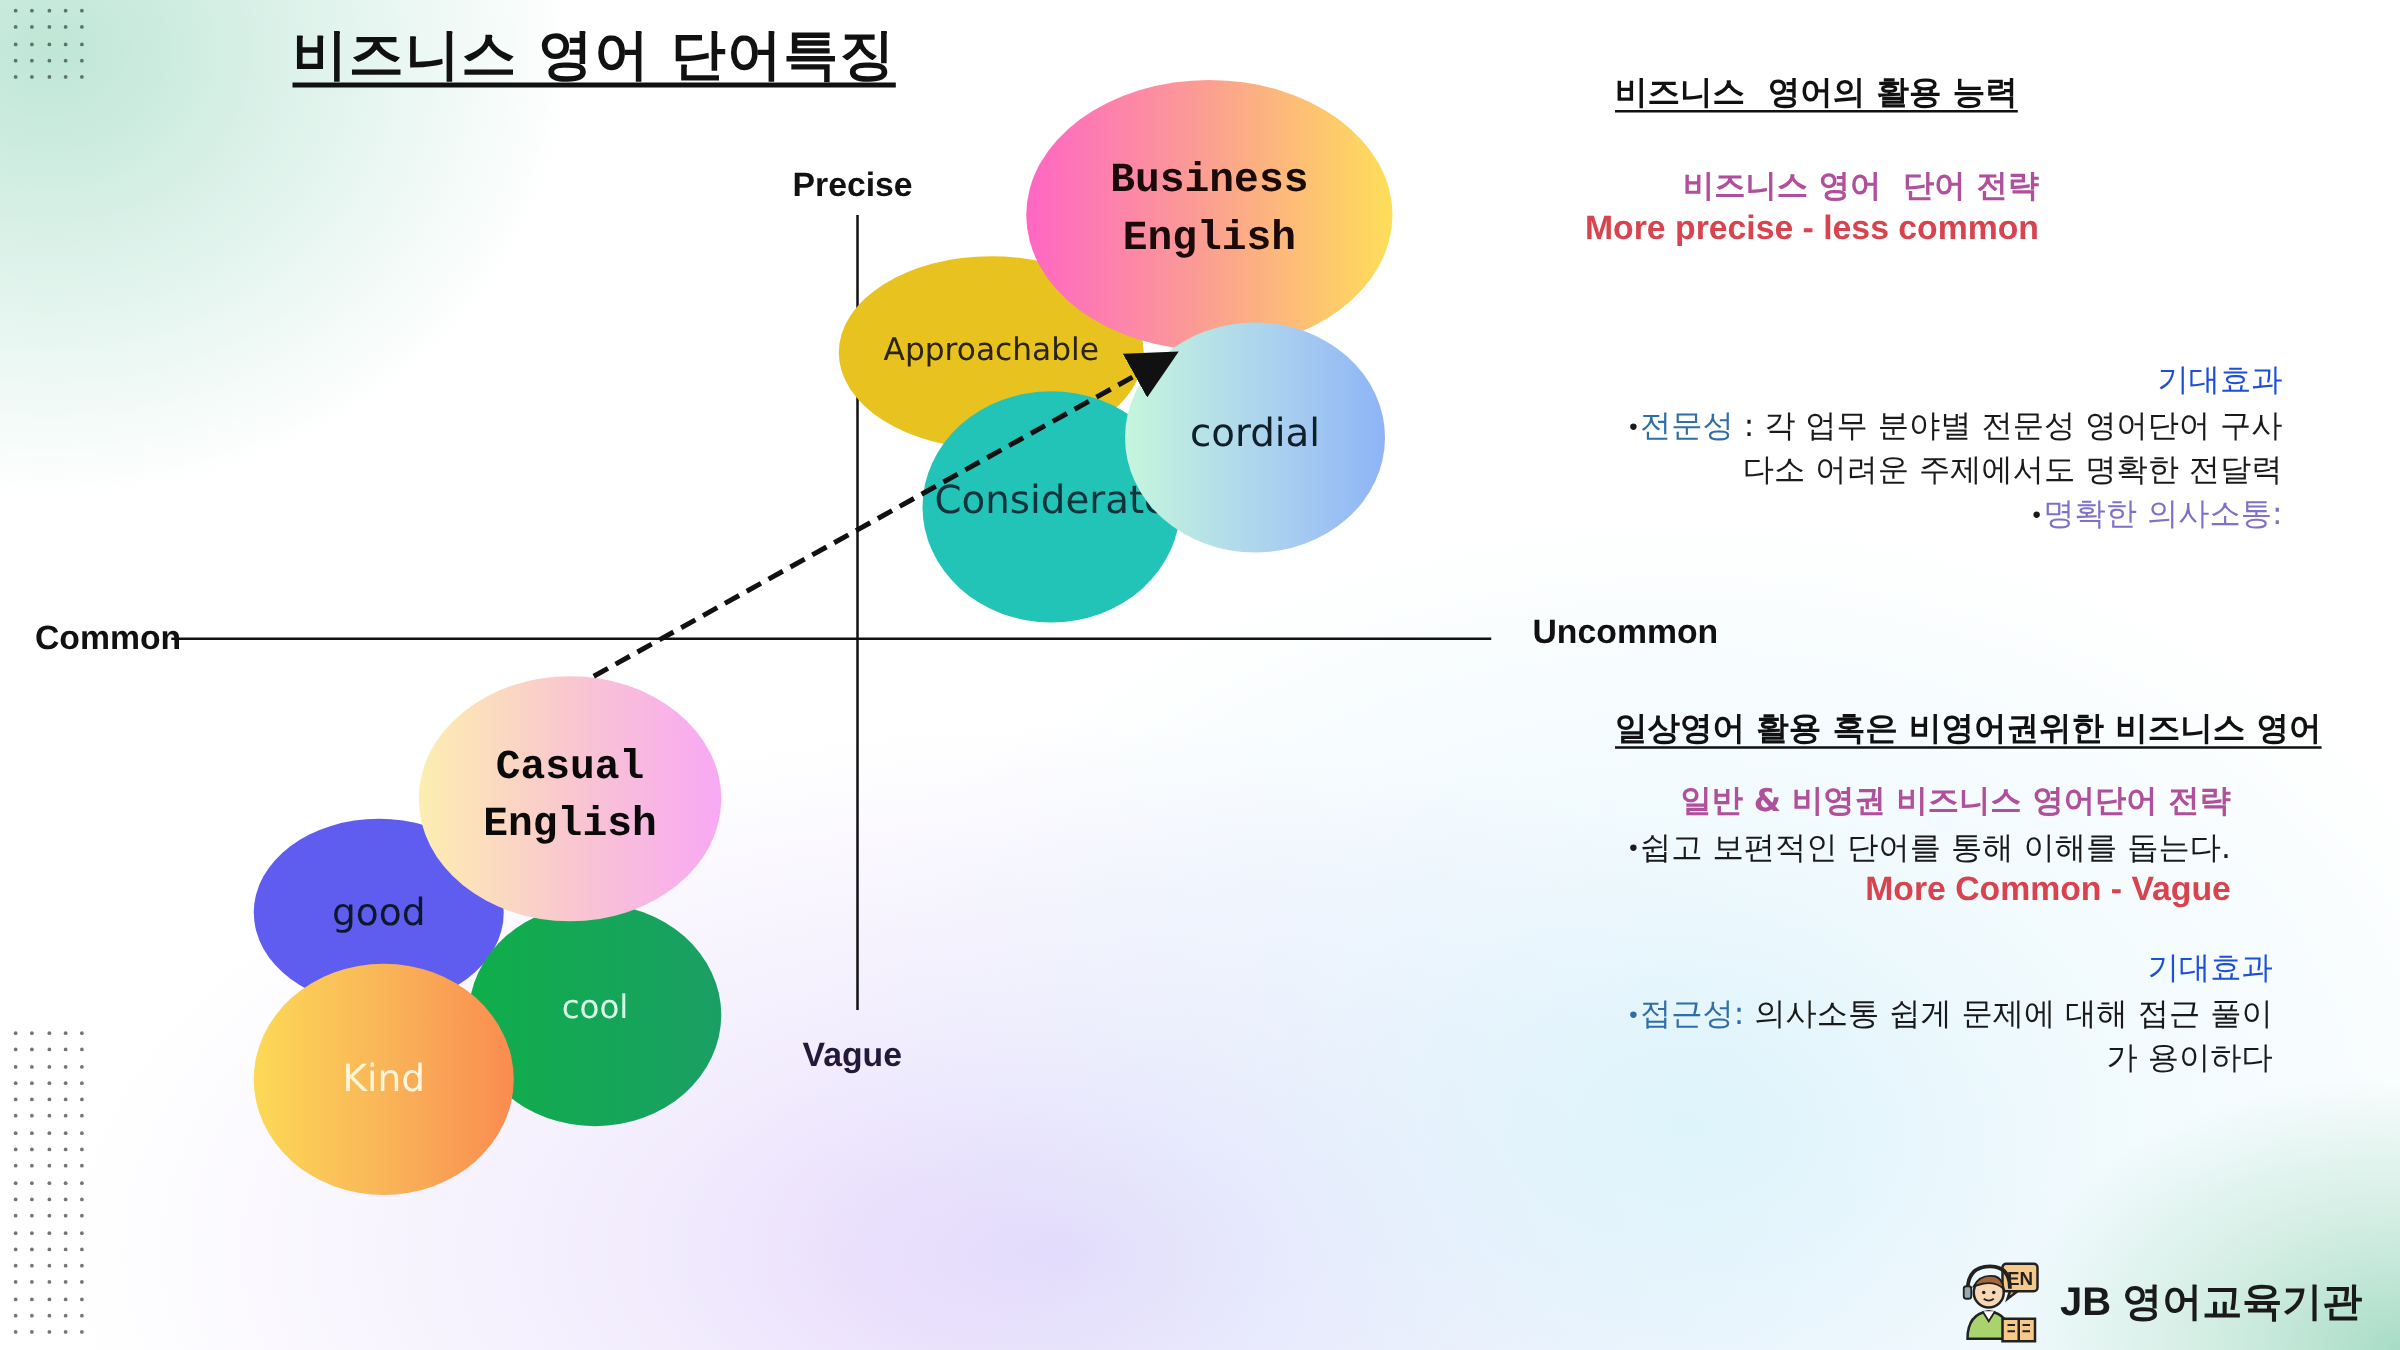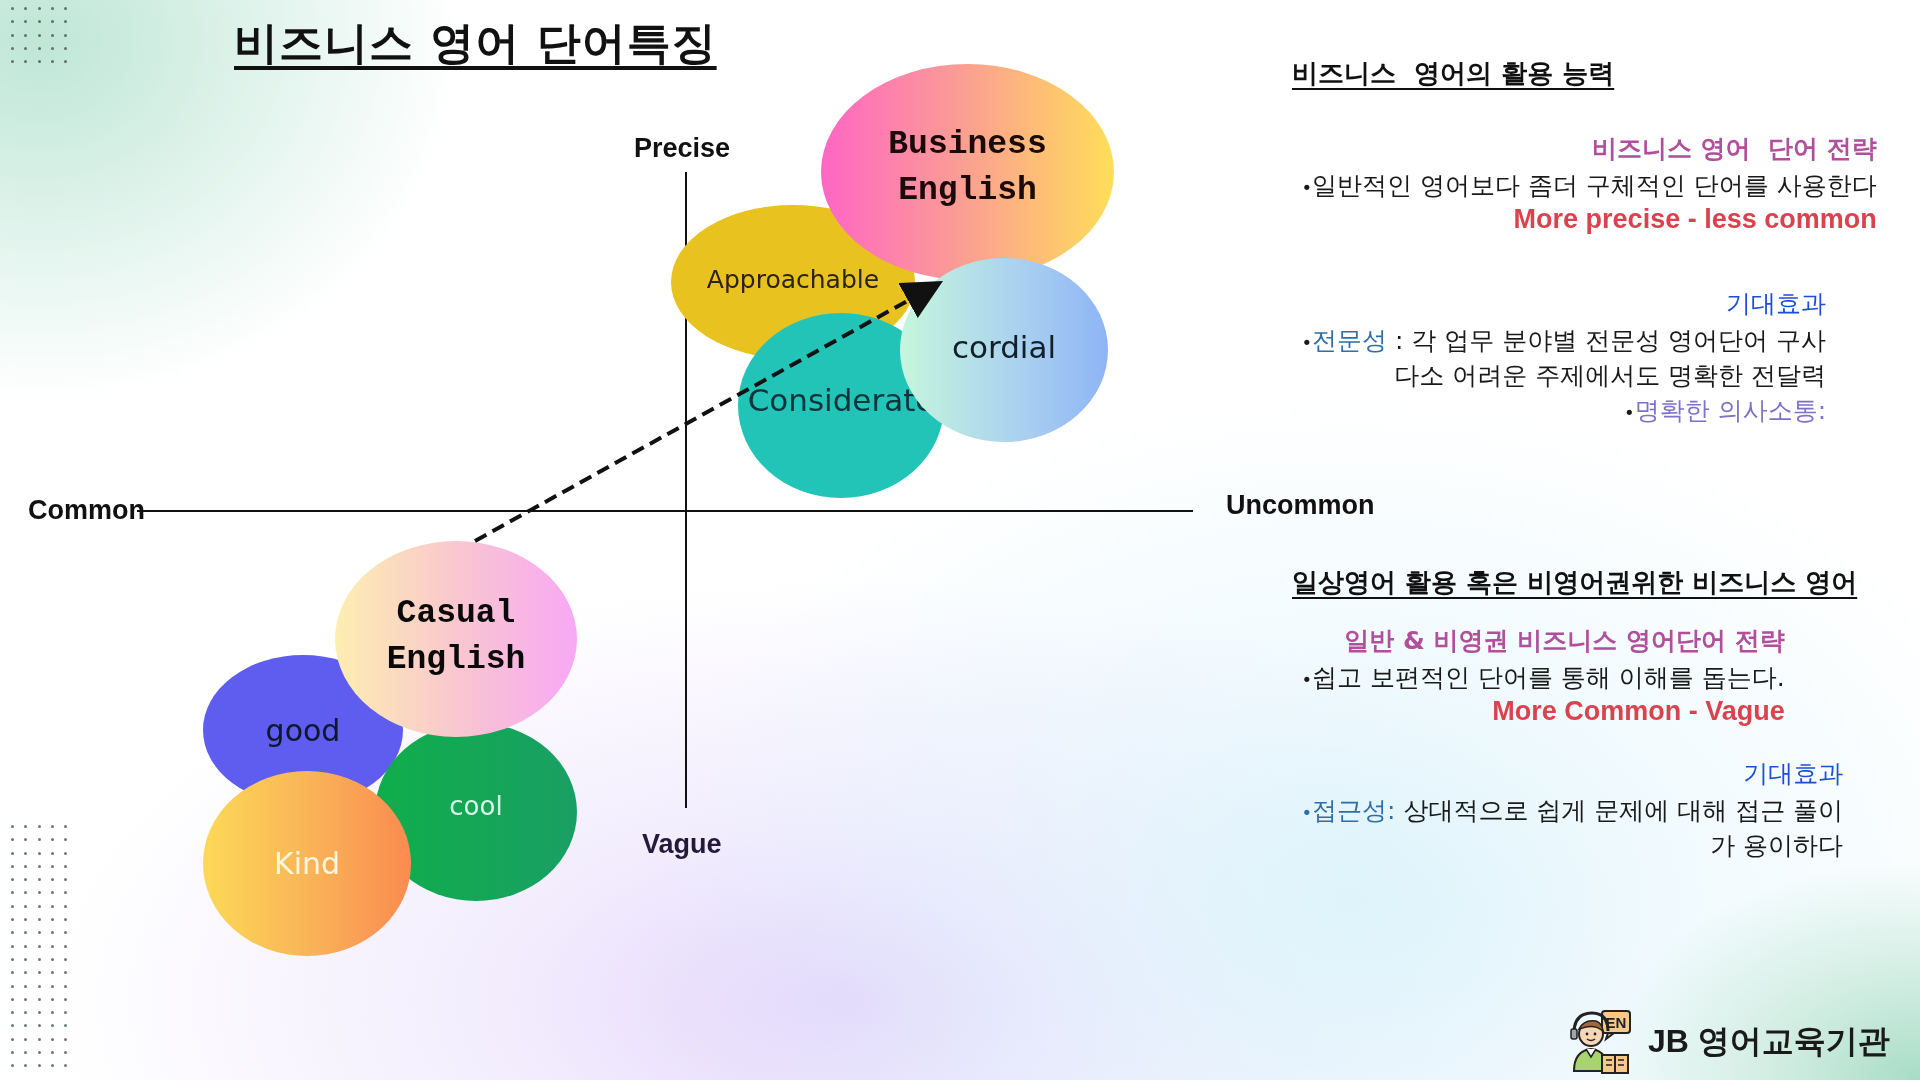--- a/index.html
+++ b/index.html
@@ -226,23 +226,20 @@
     </marker>
   </defs>
   <line x1="475" y1="541" x2="936" y2="285" stroke="#111" stroke-width="4" stroke-dasharray="13,7" marker-end="url(#ah)"></line>
 </svg>
 
 <div class="panel" style="left:1292px; top:56px;">
   <div class="h-under" style="white-space:pre;">비즈니스  영어의 활용 능력</div>
 </div>
 <div class="panel" style="left:1268px; top:132px;">
   <div class="h-purple" style="white-space:pre;">비즈니스 영어  단어 전략</div>
-  <div class="body-line" style="margin-top:4px; padding-left:24px;">
-    <span class="bullet">•</span><span>일반적인 영어보다 좀더 구체적인 단어를 사용한다</span>
-  </div>
   <div class="h-red-en" style="margin-top:2px;">More precise - less common</div>
 </div>
 <div class="panel" style="left:1268px; top:287px;">
   <div class="h-red">기대효과</div>
   <div class="body-line" style="margin-top:4px; padding-left:24px;">
     <span class="bullet">•</span><span class="blue">전문성</span><span> : 각 업무 분야별 전문성 영어단어 구사</span>
   </div>
   <div class="body-line" style="margin-top:2px; padding-left:38px;">다소 어려운 주제에서도 명확한 전달력</div>
   <div class="body-line" style="margin-top:2px; padding-left:24px;">
     <span class="bullet">•</span><span class="lav">명확한 의사소통:</span>
@@ -255,21 +252,21 @@
 <div class="panel" style="left:1268px; top:624px;">
   <div class="h-purple">일반 &amp; 비영권 비즈니스 영어단어 전략</div>
   <div class="body-line" style="margin-top:4px; padding-left:24px;">
     <span class="bullet">•</span><span>쉽고 보편적인 단어를 통해 이해를 돕는다.</span>
   </div>
   <div class="h-red-en" style="margin-top:2px;">More Common - Vague</div>
 </div>
 <div class="panel" style="left:1268px; top:757px;">
   <div class="h-red">기대효과</div>
   <div class="body-line" style="margin-top:4px; padding-left:24px;">
-    <span class="bullet" style="color:#2f6ea8;">•</span><span class="blue">접근성:</span><span> 상대적으로 쉽게 문제에 대해 접근 풀이</span>
+    <span class="bullet" style="color:#2f6ea8;">•</span><span class="blue">접근성:</span><span> 의사소통 쉽게 문제에 대해 접근 풀이</span>
   </div>
   <div class="body-line" style="margin-top:2px; padding-left:44px;">가 용이하다</div>
 </div>
 
 <div class="abs" style="left:1562px; top:1005px; width:72px; height:72px;">
   <svg width="72" height="72" viewBox="0 0 72 72">
 
     <rect x="40" y="6" width="28" height="22" rx="3" fill="#f6c98a" stroke="#222" stroke-width="2"></rect>
     <path d="M46 28 L44 34 L52 28 Z" fill="#f6c98a" stroke="#222" stroke-width="2"></path>
     <text x="54" y="23" font-family="Liberation Sans, sans-serif" font-size="15" font-weight="bold" text-anchor="middle" fill="#222">EN</text>

